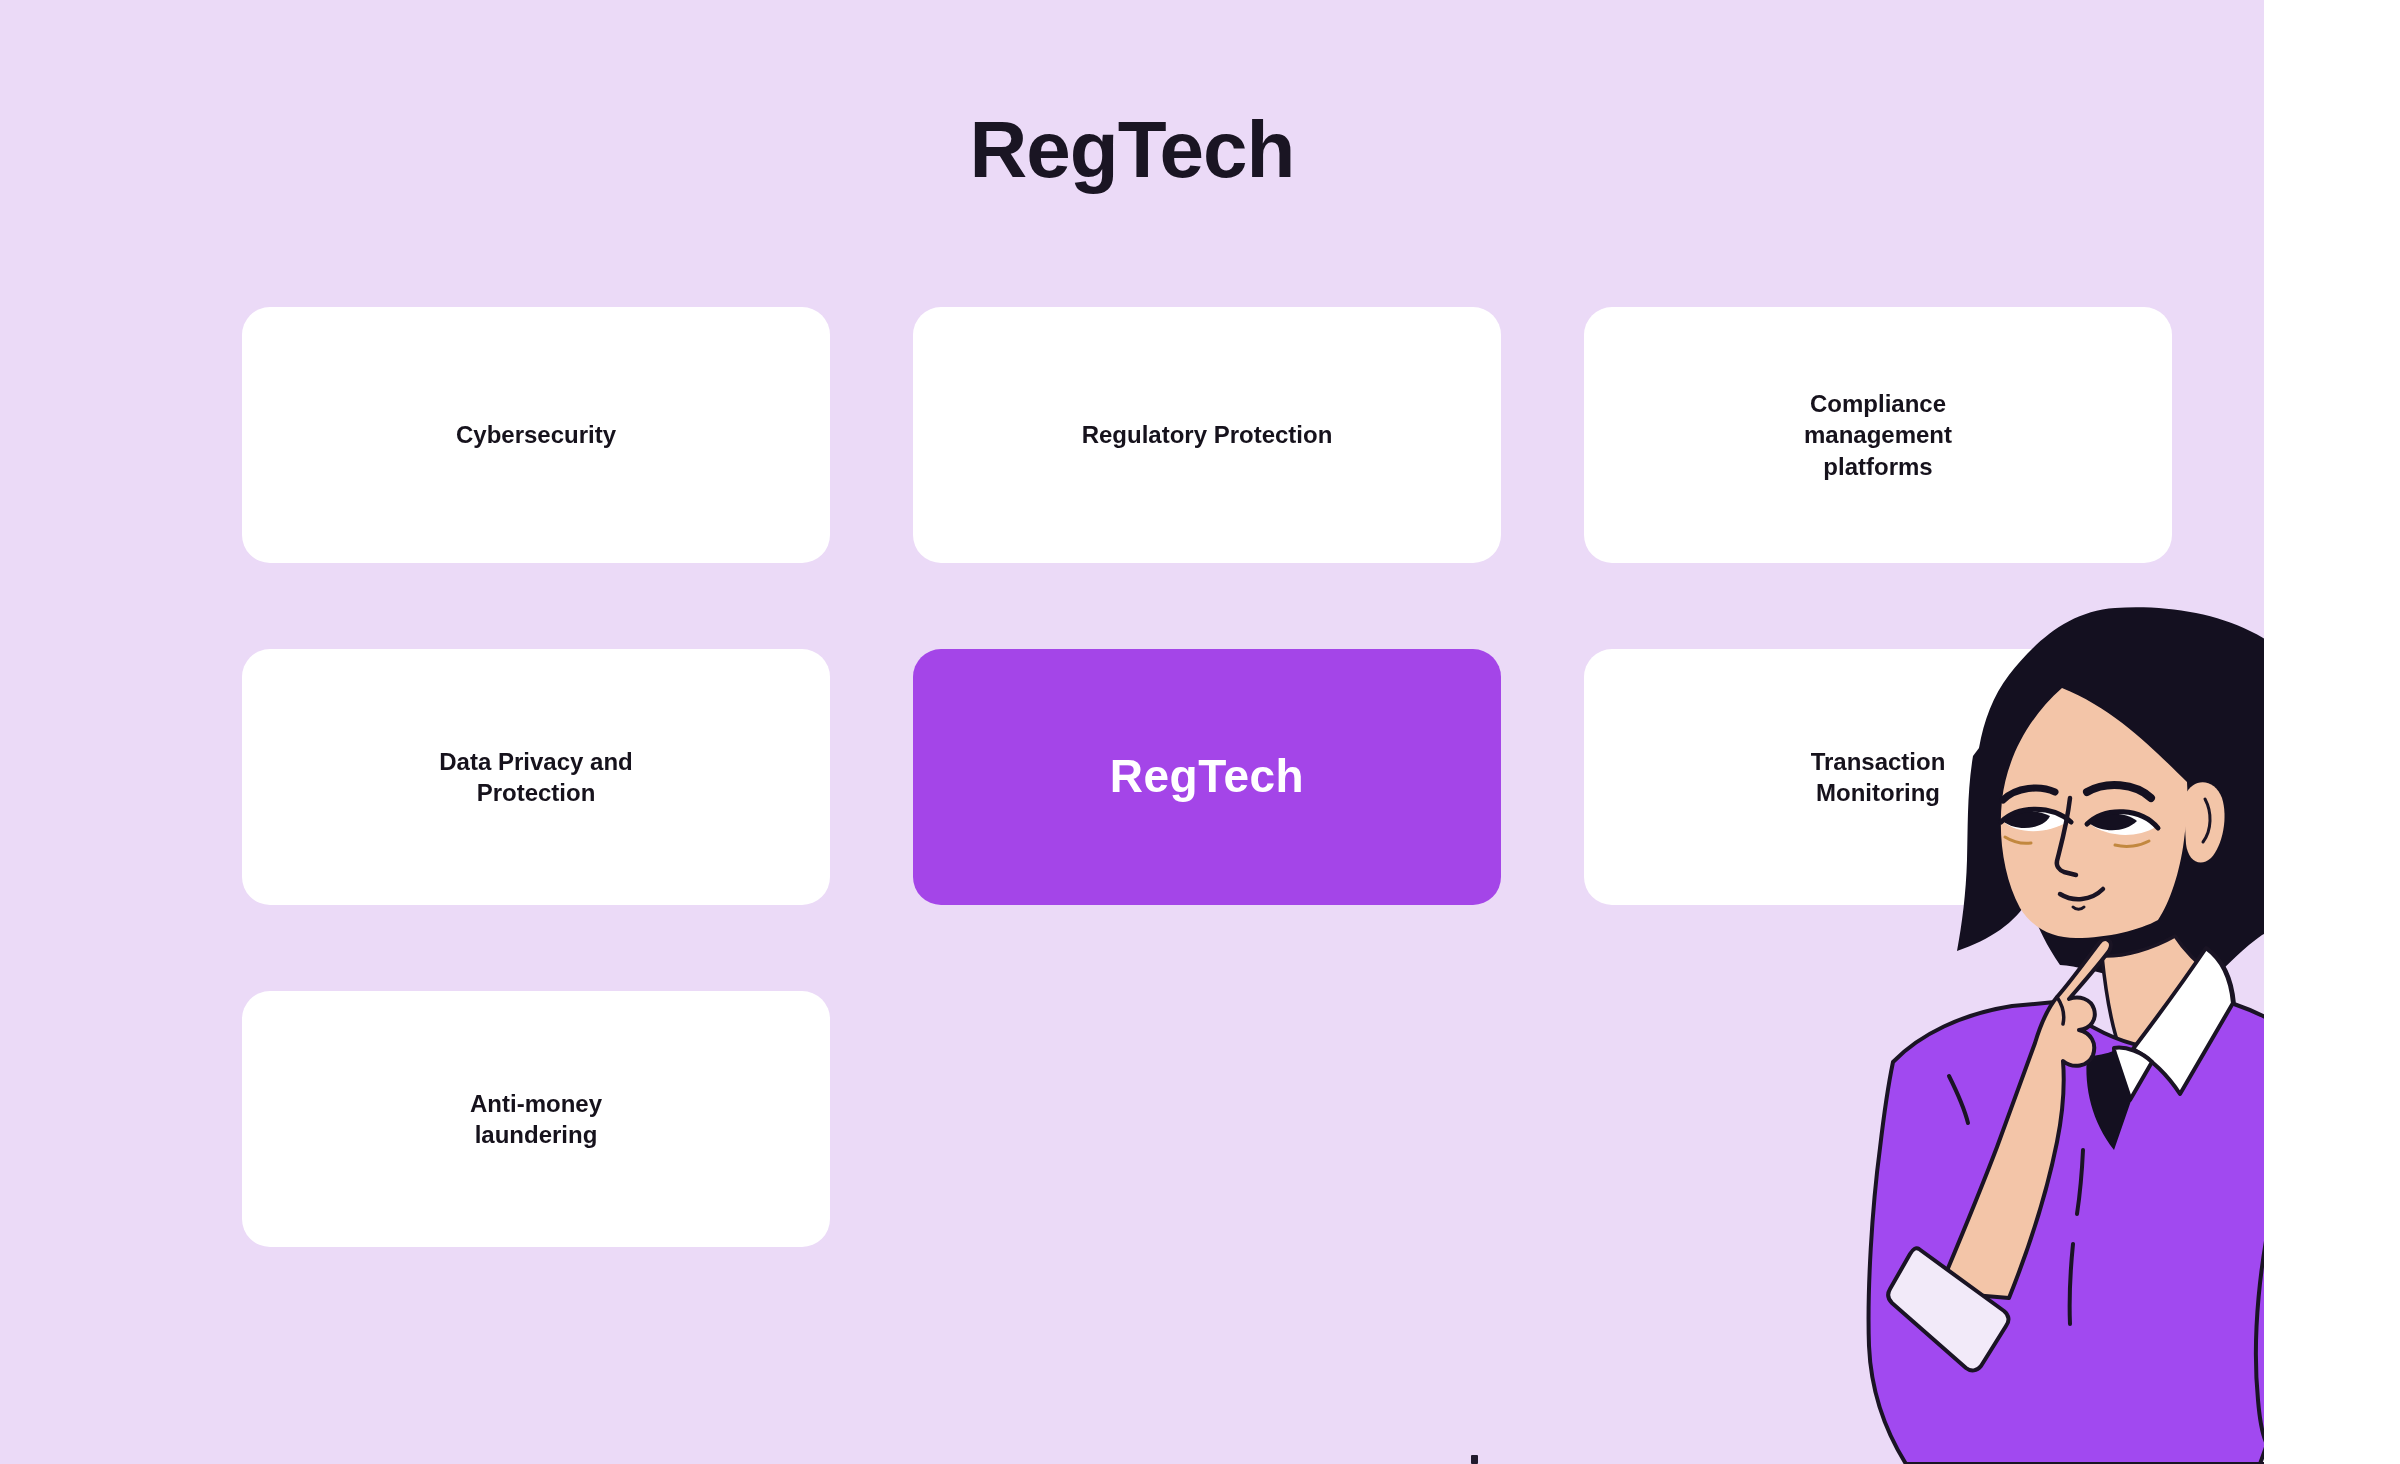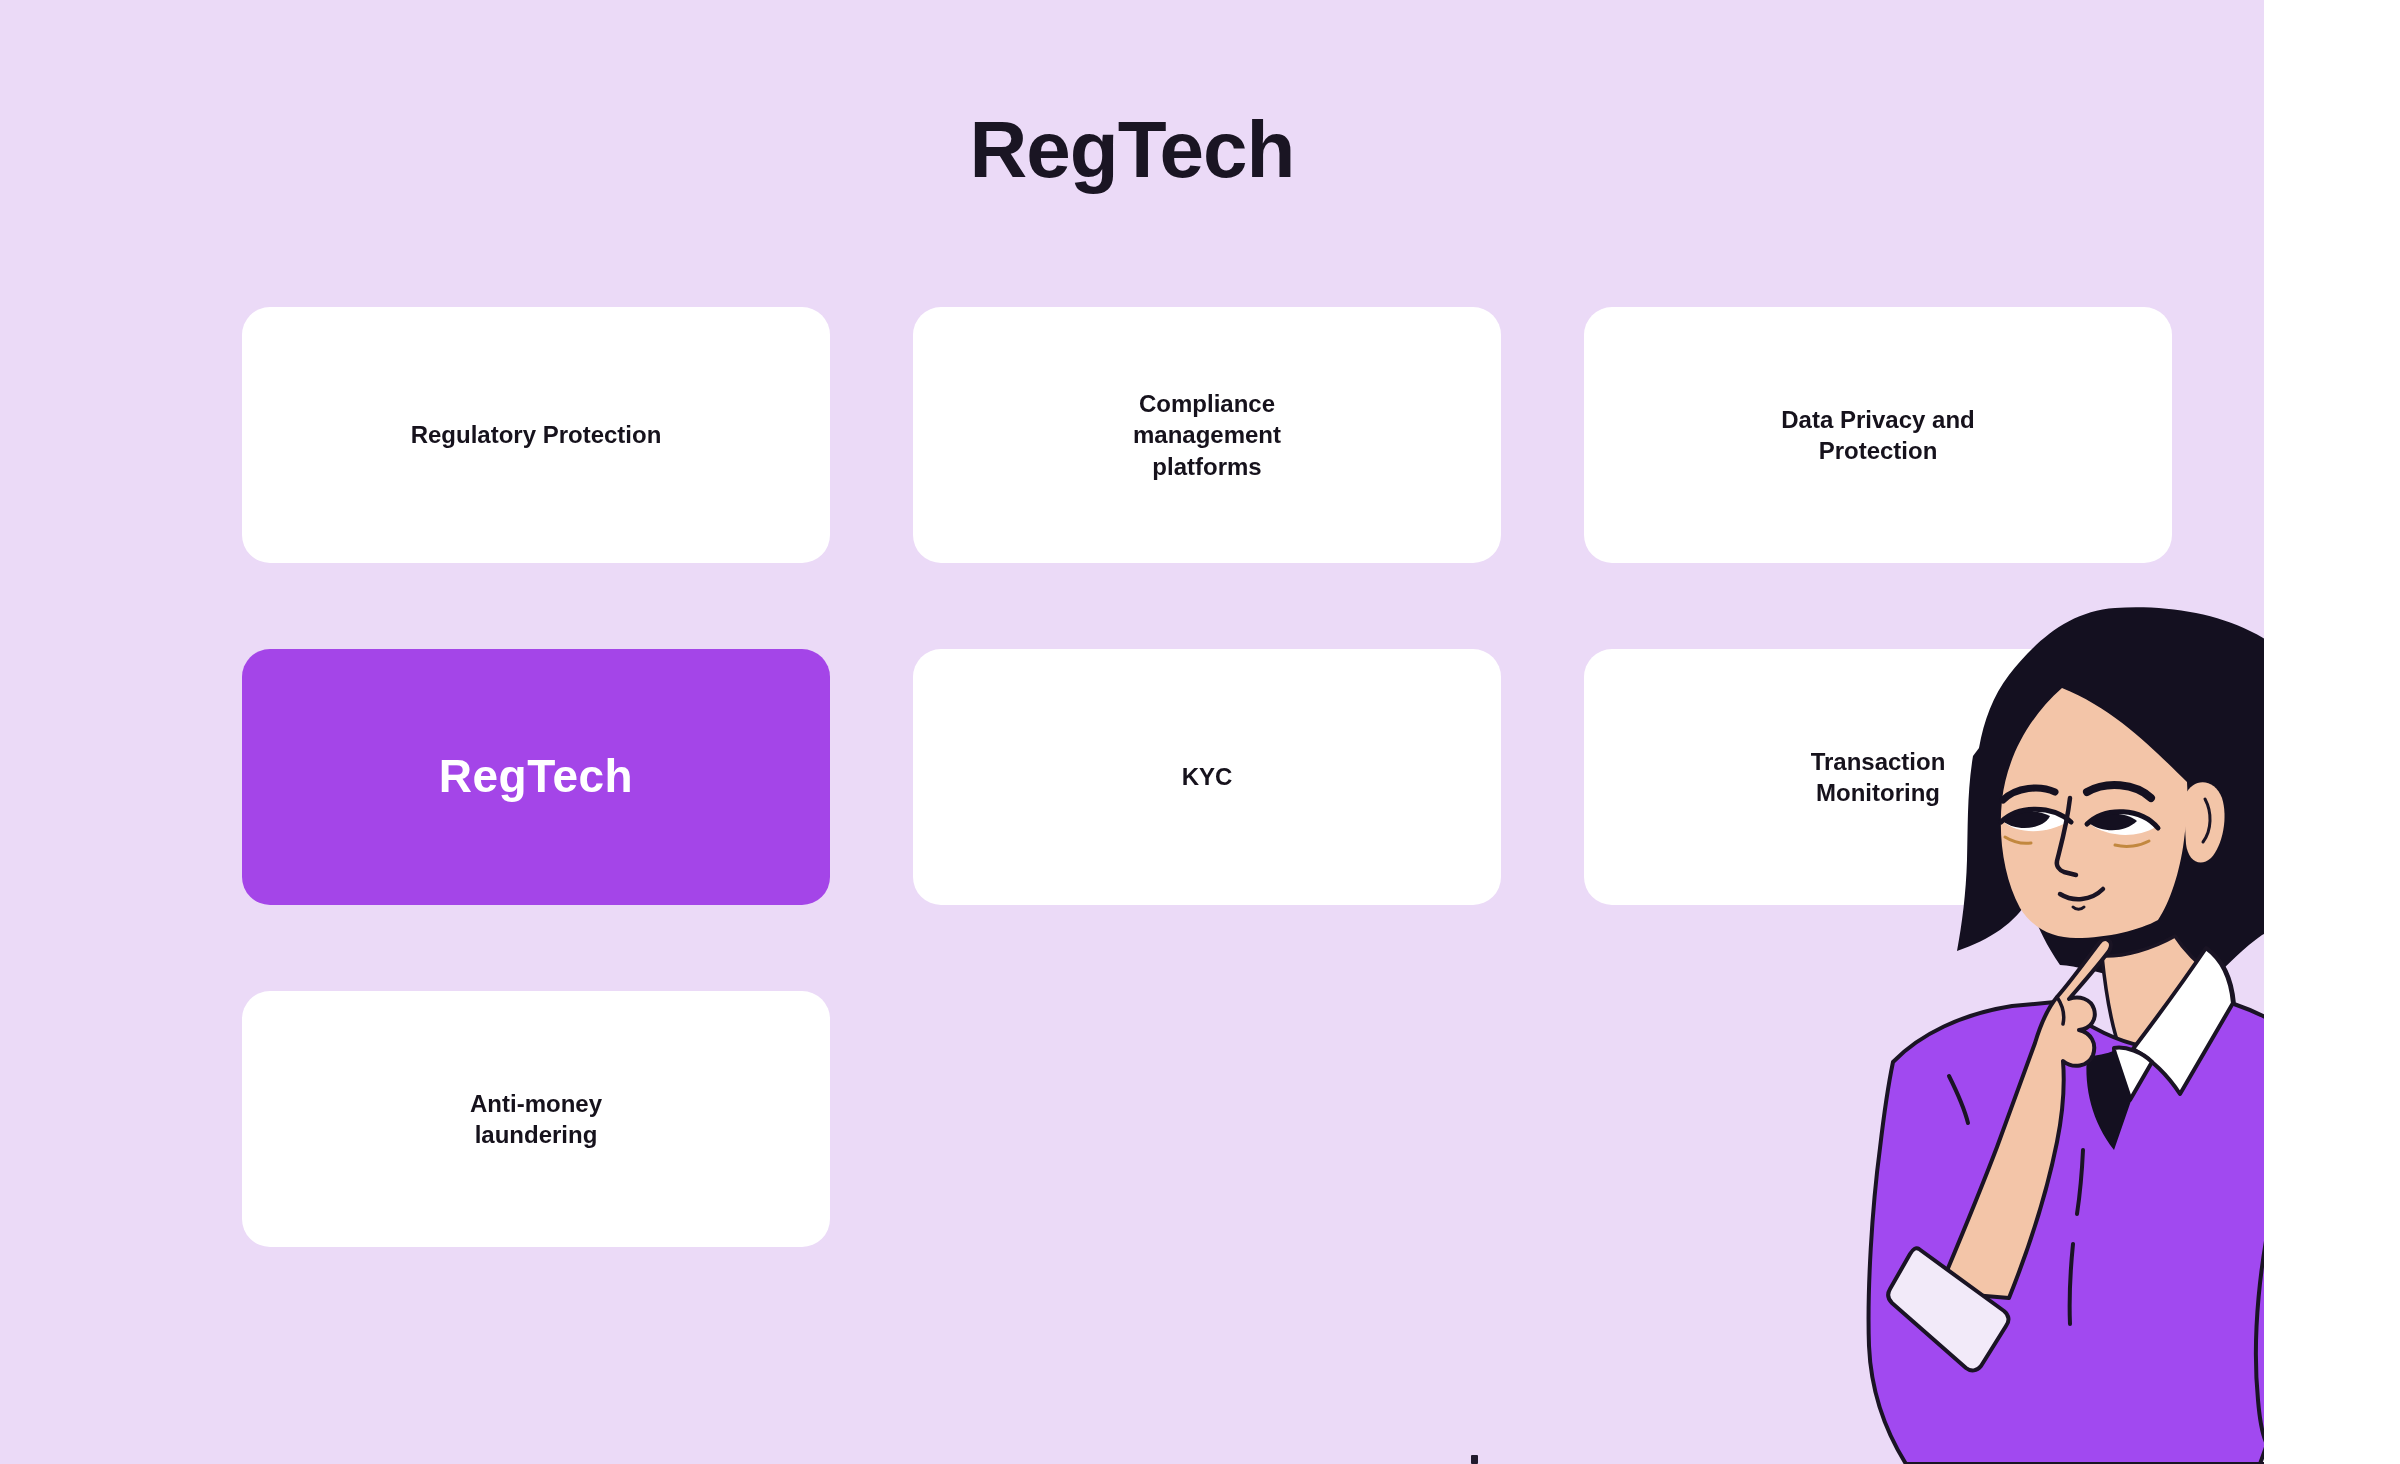--- a/index.html
+++ b/index.html
@@ -42,28 +42,28 @@
   }
 </style>
 </head>
 <body>
 
 <div class="canvas">
 
   <div class="page-title">RegTech</div>
 
   <div class="grid">
+    <div class="card">Cybersecurity</div>
     <div class="card">Regulatory Protection</div>
     <div class="card">Compliance
 management
 platforms</div>
     <div class="card">Data Privacy and
 Protection</div>
     <div class="card highlight">RegTech</div>
-    <div class="card">KYC</div>
     <div class="card">Transaction
 Monitoring</div>
     <div class="card">Anti-money
 laundering</div>
   </div>
 
   <svg class="illustration" viewBox="1850 580 550 884" xmlns="http://www.w3.org/2000/svg">
     <g stroke-linecap="round" stroke-linejoin="round">
 
       <path fill="var(--hair)" d="M 2115,608

